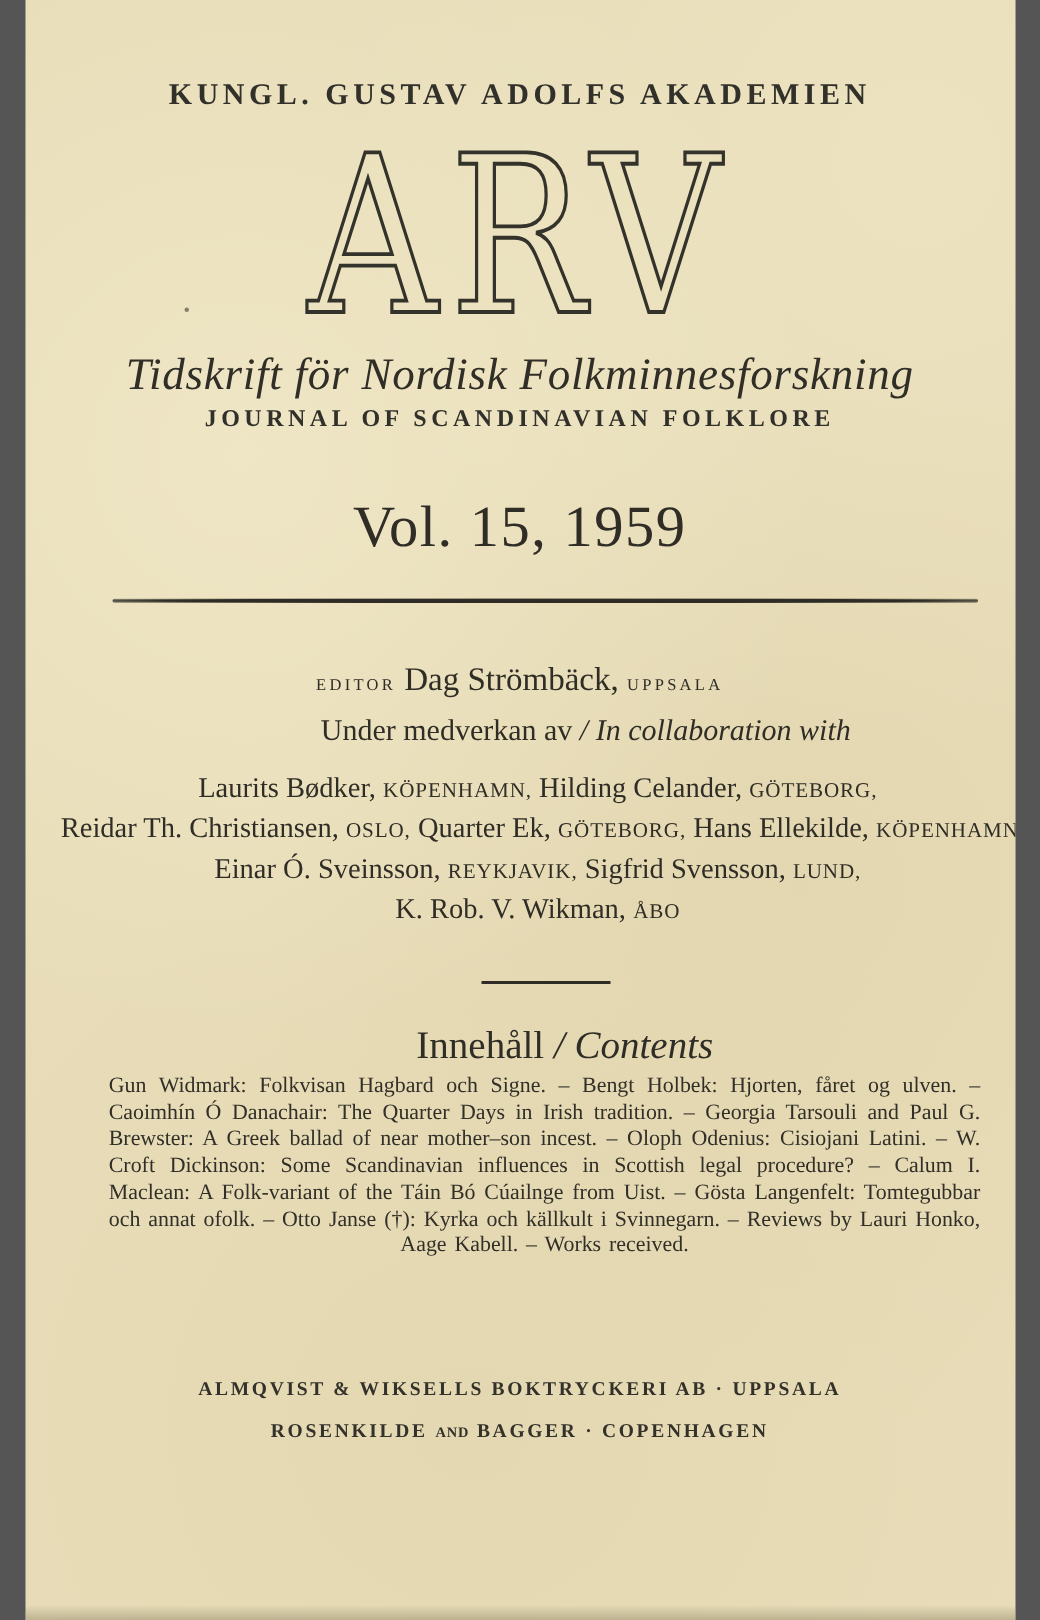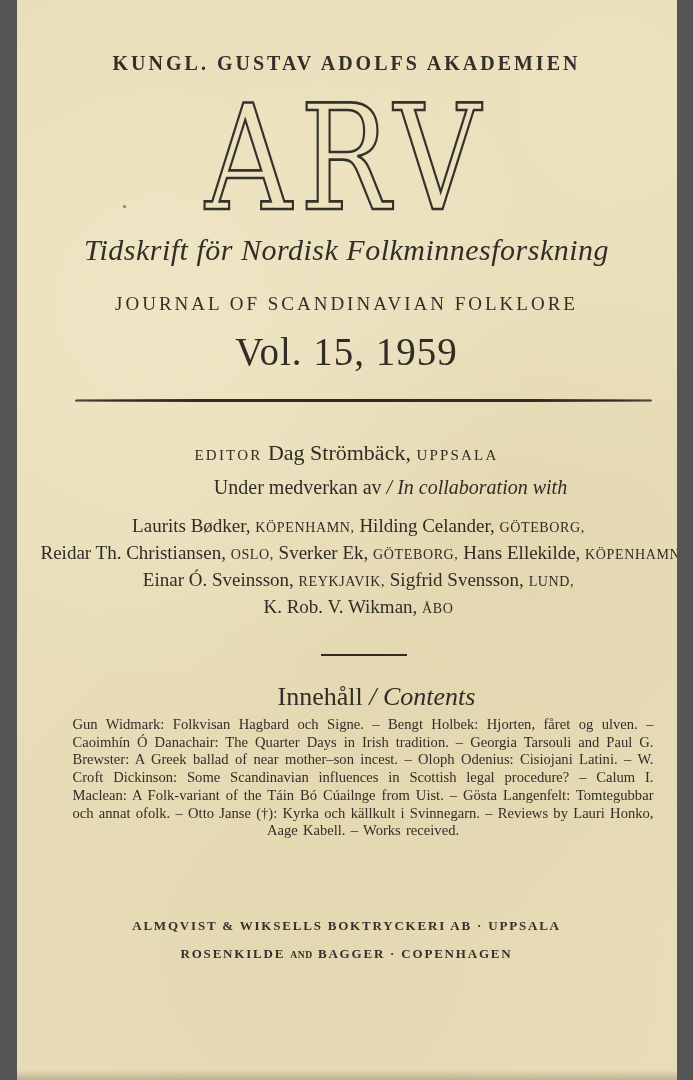--- a/index.html
+++ b/index.html
@@ -43,23 +43,23 @@
   }
   .subtitle-sv {
     top: 230px;
     font-style: italic;
     font-size: 30px;
     line-height: 40px;
     letter-spacing: 0.5px;
     color: #302e27;
   }
   .subtitle-en {
-    top: 292px;
-    font-size: 19px;
-    font-weight: 400;
+    top: 268px;
+    font-size: 16px;
+    font-weight: 700;
     letter-spacing: 3px;
     line-height: 24px;
     color: #32302a;
   }
   .volume {
     top: 331px;
     font-size: 39px;
     line-height: 42px;
     letter-spacing: 1px;
     font-variant-numeric: oldstyle-nums;
@@ -70,21 +70,21 @@
     width: 577px; height: 3px;
     background: radial-gradient(ellipse at center, #2e2c25 0%, #2e2c25 62%, rgba(46,44,37,0.15) 100%);
     border-radius: 2px;
   }
   .editor-line {
     top: 438px;
     font-size: 22px;
     line-height: 30px;
   }
   .eyebrow {
-    font-size: 15px;
+    font-size: 11px;
     letter-spacing: 2.2px;
     margin-top: 28px;
   }
   .collab-line {
     top: 473px;
     font-size: 20px;
     line-height: 28px;
     padding-left: 44px;
   }
   .it { font-style: italic; }
@@ -163,21 +163,21 @@
   <div class="block editor-line">
     <span class="eyebrow">EDITOR</span><span> Dag Strömbäck, </span><span class="eyebrow">UPPSALA</span>
   </div>
 
   <div class="block collab-line">
     <span>Under medverkan av </span><span class="it">/</span><span class="it"> In collaboration with</span>
   </div>
 
   <div class="block collaborators">
       <div class="line"><span>Laurits Bødker, </span><span class="sc">KÖPENHAMN,</span><span> Hilding Celander, </span><span class="sc">GÖTEBORG,</span></div>
-      <div class="line"><span>Reidar Th. Christiansen, </span><span class="sc">OSLO,</span><span> Sverker Ek, </span><span class="sc">GÖTEBORG,</span><span> Hans Ellekilde, </span><span class="sc">KÖPENHAMN,</span></div>
+      <div class="line"><span>Reidar Th. Christiansen, </span><span class="sc">OSLO,</span><span> Quarter Ek, </span><span class="sc">GÖTEBORG,</span><span> Hans Ellekilde, </span><span class="sc">KÖPENHAMN,</span></div>
       <div class="line"><span>Einar Ó. Sveinsson, </span><span class="sc">REYKJAVIK,</span><span> Sigfrid Svensson, </span><span class="sc">LUND,</span></div>
       <div class="line"><span>K. Rob. V. Wikman, </span><span class="sc">ÅBO</span></div>
     </div>
 
   <div class="rule-short"></div>
 
   <div class="block contents-heading">
     <span>Innehåll </span><span class="en">/</span><span class="en"> Contents</span>
   </div>
 

